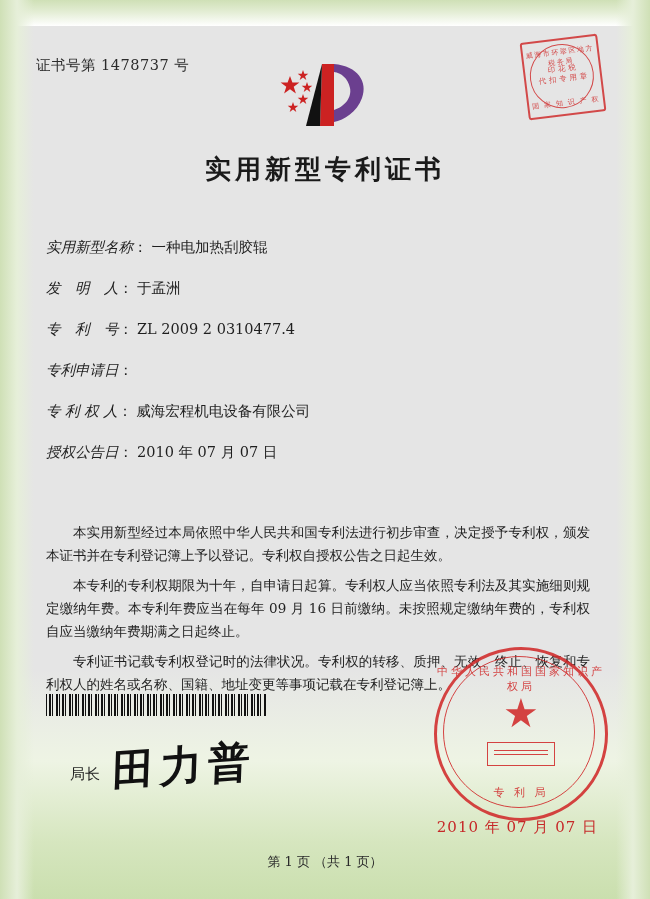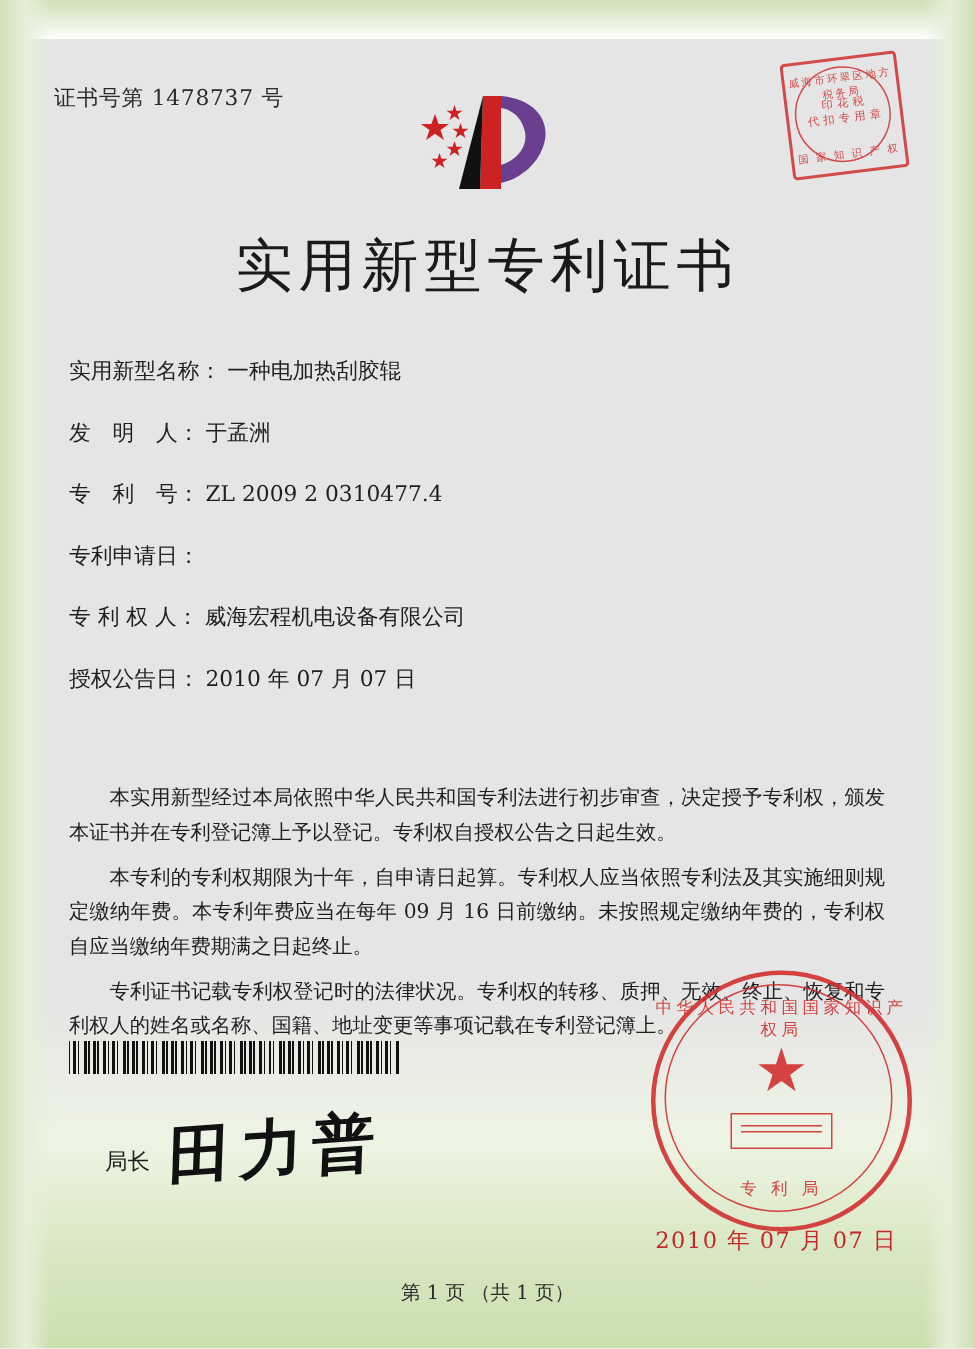--- a/index.html
+++ b/index.html
@@ -104,22 +104,22 @@
   .ts-arc.top { top: 7px; }
   .ts-arc.bottom { bottom: 6px; }
 
   
   .title {
     position: absolute;
     left: 0;
     right: 0;
     top: 152px;
     text-align: center;
-    font-size: 38px;
-    font-weight: normal;
+    font-size: 26px;
+    font-weight: bold;
     letter-spacing: 4px;
     color: #1a1a1a;
     font-family: "DejaVu Serif", "Liberation Serif", serif;
   }
 
   
   .fields {
     position: absolute;
     left: 46px;
     top: 238px;
@@ -128,20 +128,21 @@
   .field-row {
     display: flex;
     align-items: baseline;
     margin-bottom: 22px;
     font-size: 14.5px;
     color: #1f1f1f;
     font-family: "DejaVu Serif", "Liberation Serif", serif;
   }
   .field-label {
     white-space: nowrap;
+    font-style: italic;
   }
   .field-sep { white-space: pre; }
   .field-value {
     margin-left: 4px;
     white-space: nowrap;
   }
 
   
   .body-text {
     position: absolute;

